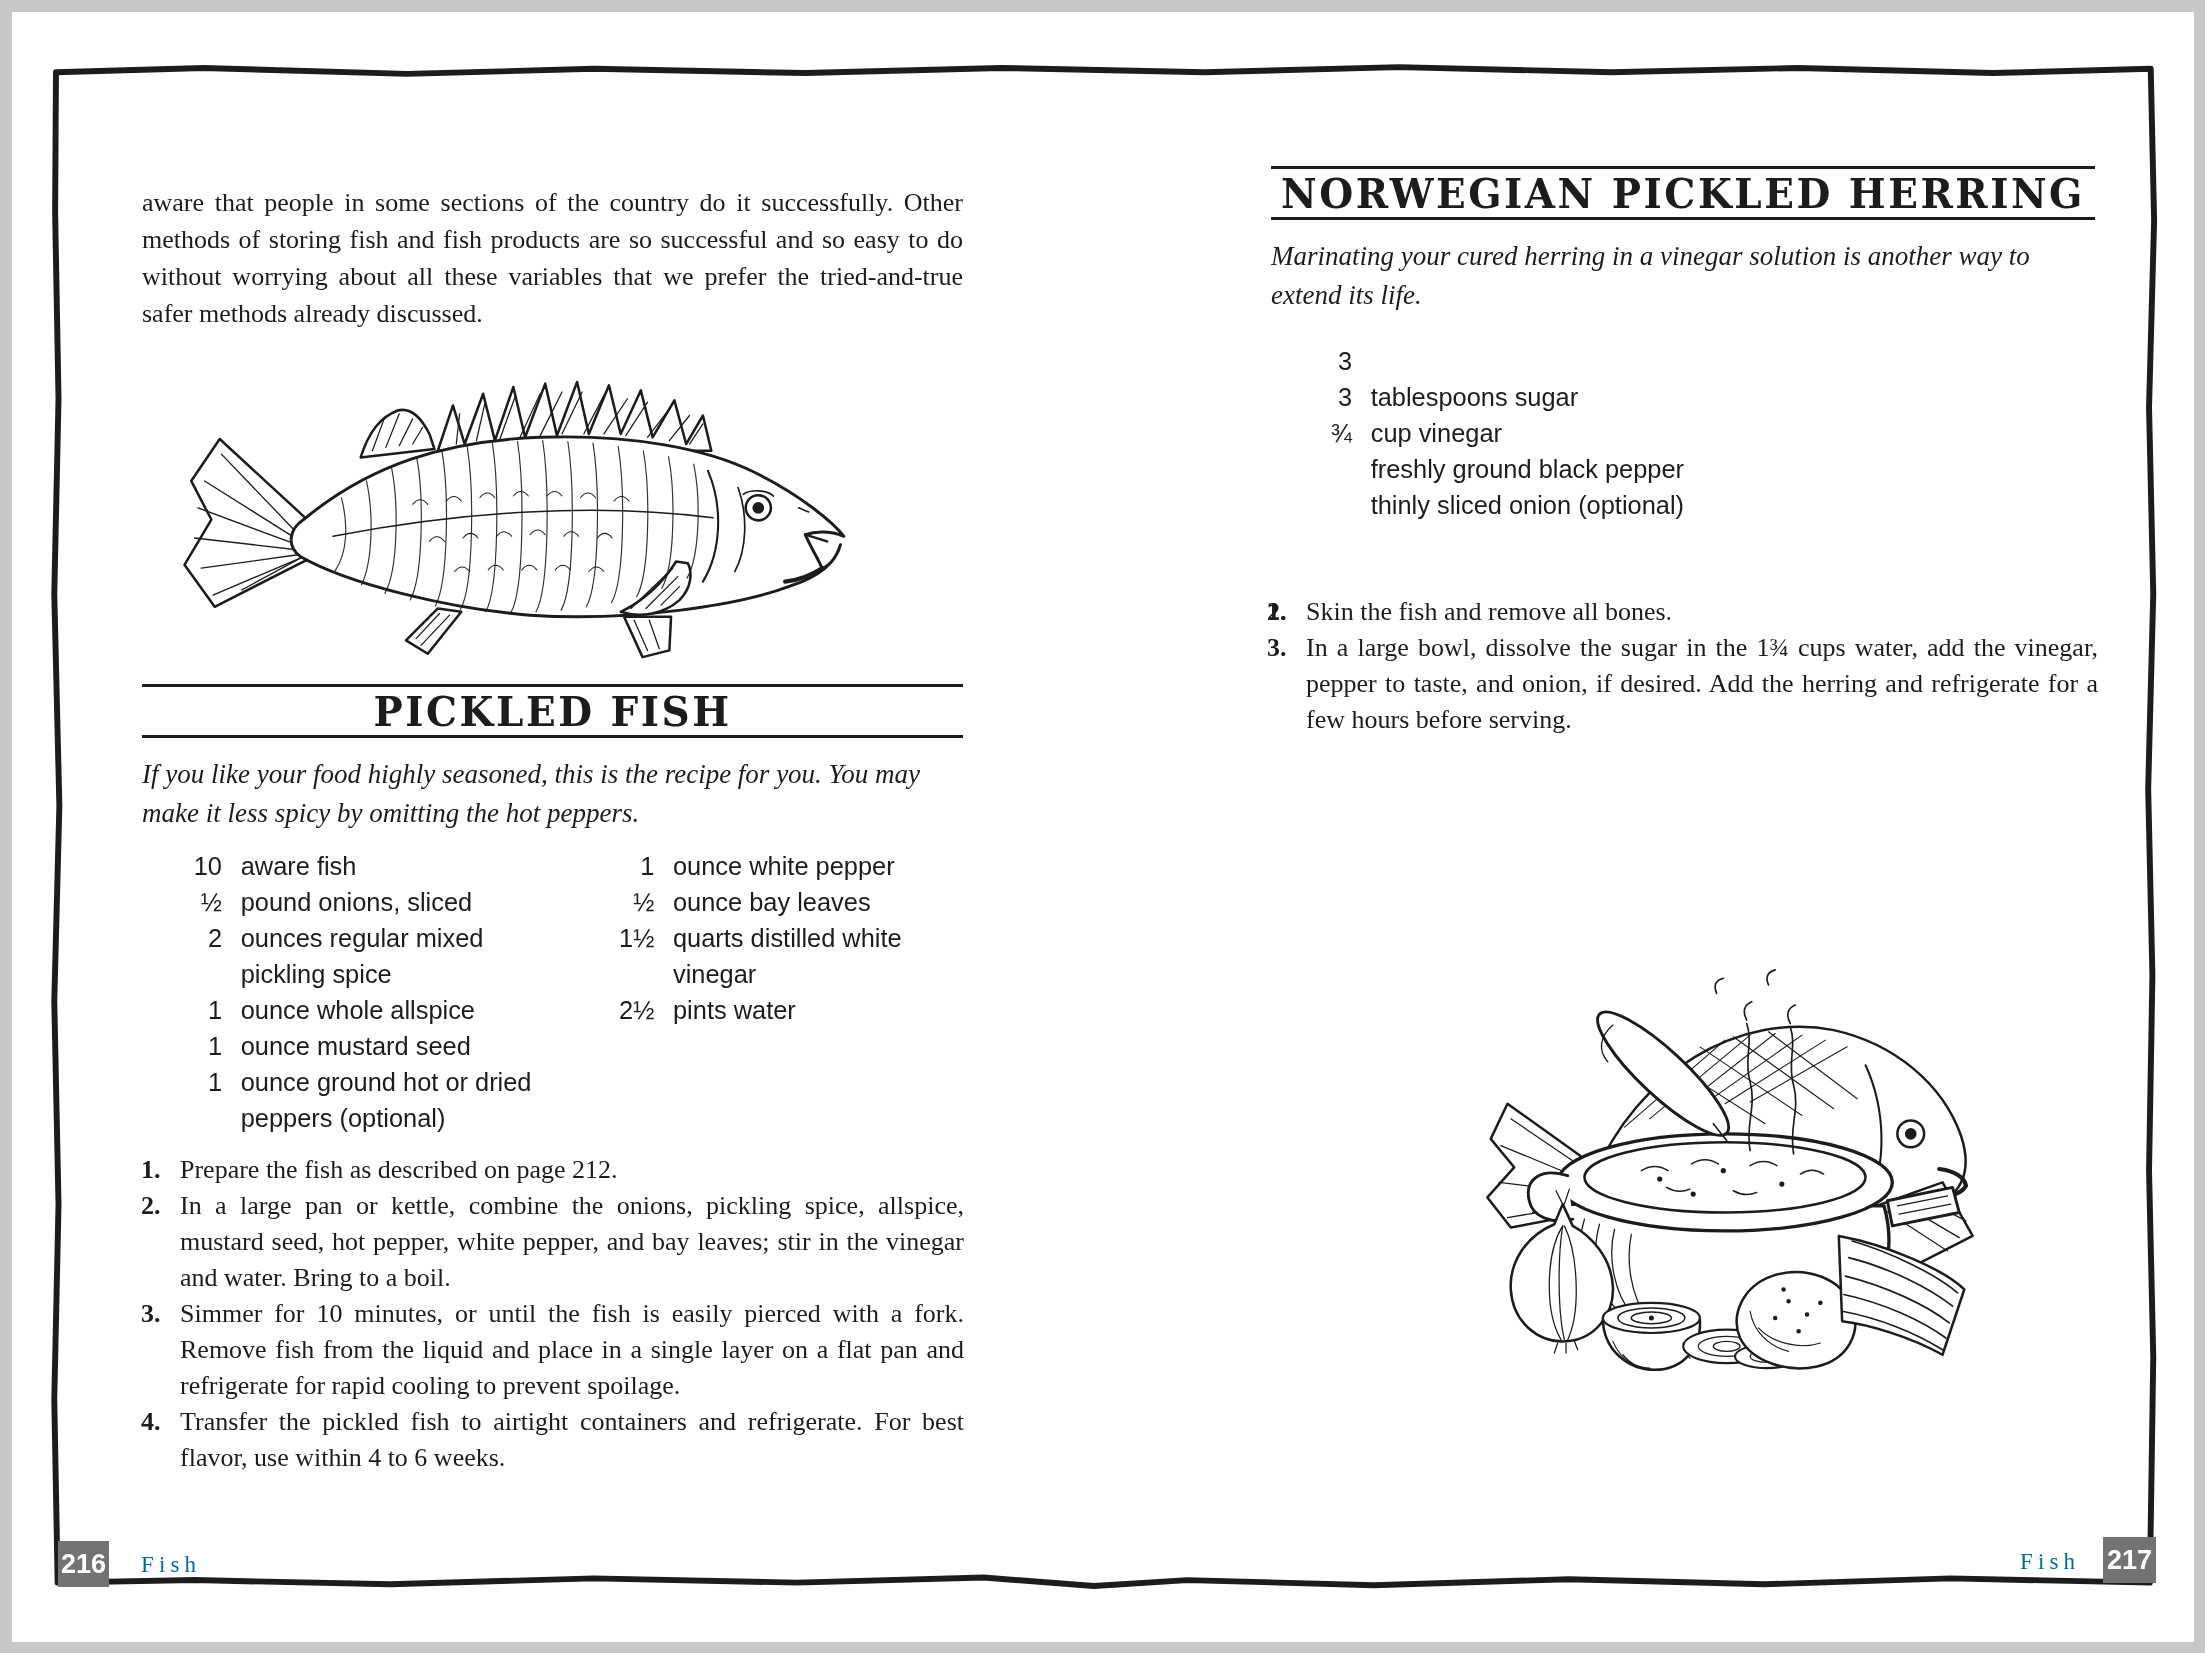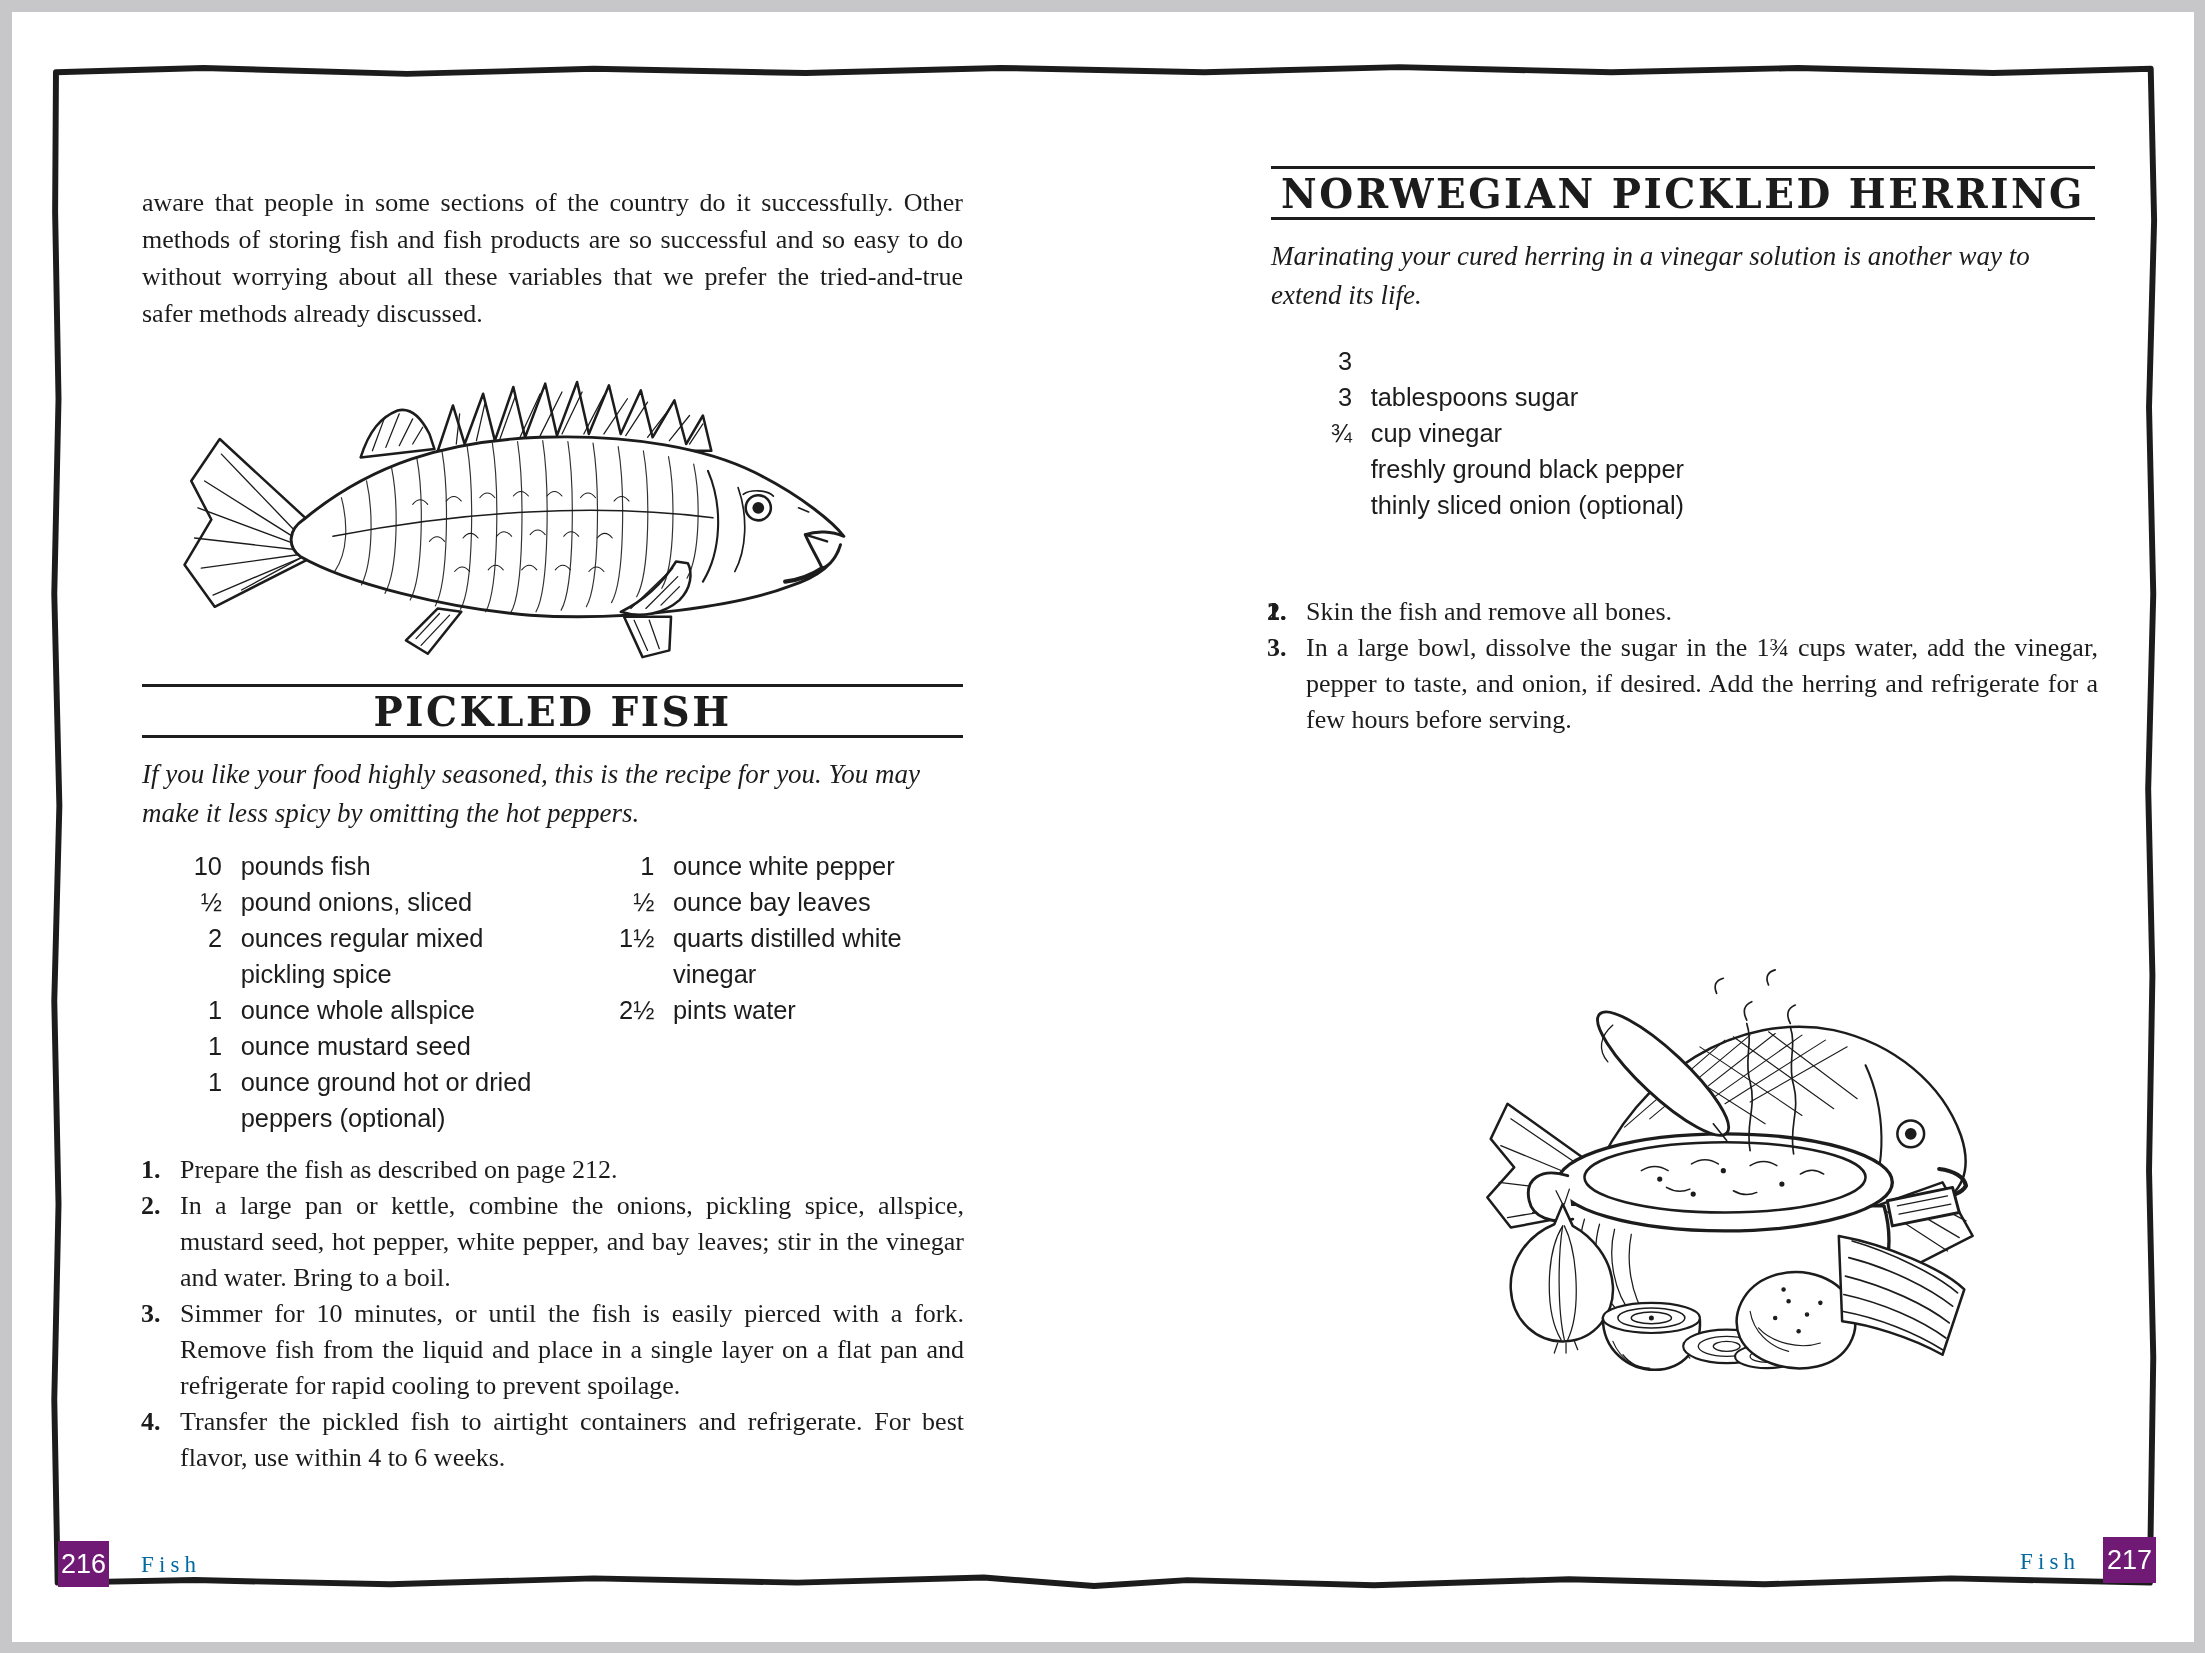--- a/index.html
+++ b/index.html
@@ -38,22 +38,22 @@
   .col1 .item{width:327px;}
   .col2 .item{width:299px;}
   .colR .item{width:475px;}
 
   .steps{position:absolute;font-size:26px;line-height:36px;}
   .step{position:relative;padding-left:39px;text-align:justify;}
   .step-num{position:absolute;left:0;top:0;font-weight:700;}
 
   
   .pagenum-box{
-    position:absolute;background:#701a75;color:#ffffff;
-    font-family:"Liberation Sans", sans-serif;font-weight:400;font-size:27px;
+    position:absolute;background:#737373;color:#ffffff;
+    font-family:"Liberation Sans", sans-serif;font-weight:700;font-size:27px;
     display:flex;align-items:center;justify-content:center;
   }
   .footer-label{
     position:absolute;font-family:Liberation Serif, serif;
     font-size:23px;letter-spacing:5.1px;color:#0369a1;
   }
 
   svg .ln{stroke:#1c1c1c;fill:none;stroke-linecap:round;stroke-linejoin:round;}
   svg .fw{stroke:#1c1c1c;fill:#ffffff;stroke-linecap:round;stroke-linejoin:round;}
 </style>
@@ -186,21 +186,21 @@
     <div class="rule"></div>
   </div>
 
   <div class="subtitle" style="left:142px;top:755px;width:821px">If you like your food highly seasoned, this is the recipe for you. You may make it less spicy by omitting the hot peppers.</div>
 
   <div class="ing-block" style="left:142px;top:848px;width:830px">
     <div class="ing-cols">
       <div class="col1">
         <div class="ing-row">
             <span class="qty">10</span>
-            <span class="item">pounds fish</span>
+            <span class="item">aware fish</span>
           </div>
         <div class="ing-row">
             <span class="qty">½</span>
             <span class="item">pound onions, sliced</span>
           </div>
         <div class="ing-row">
             <span class="qty">2</span>
             <span class="item">ounces regular mixed pickling spice</span>
           </div>
         <div class="ing-row">

